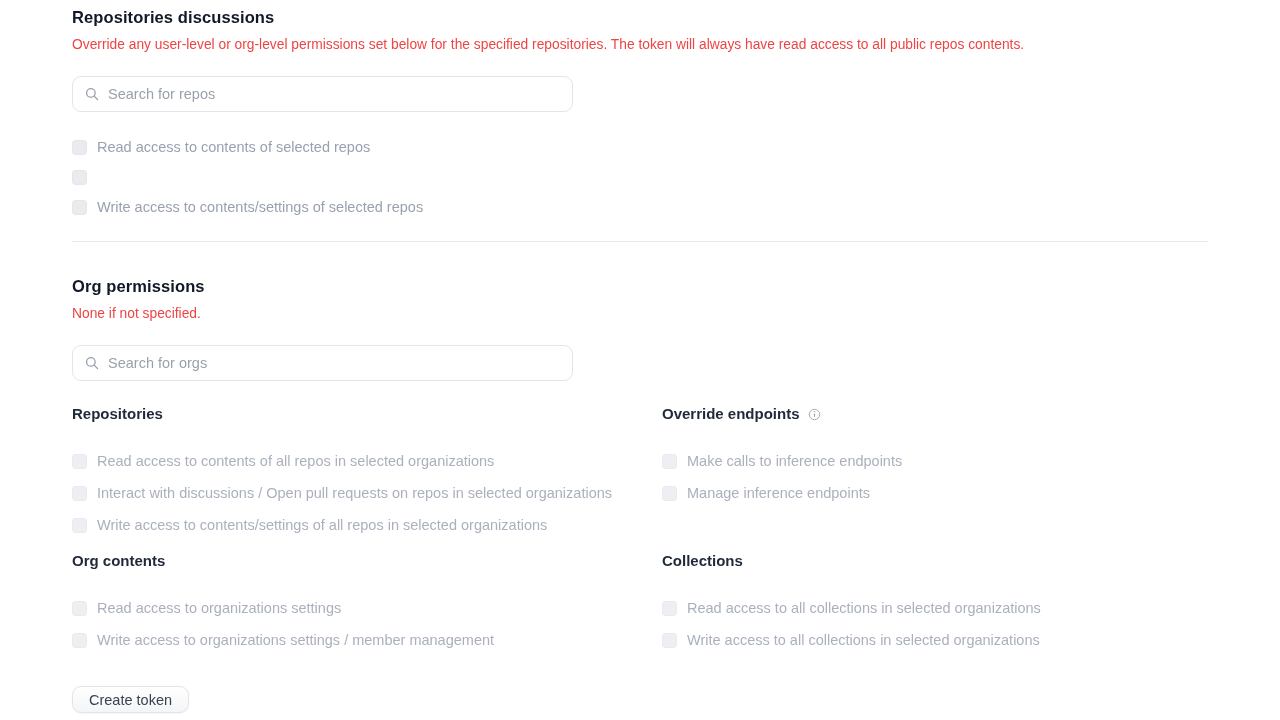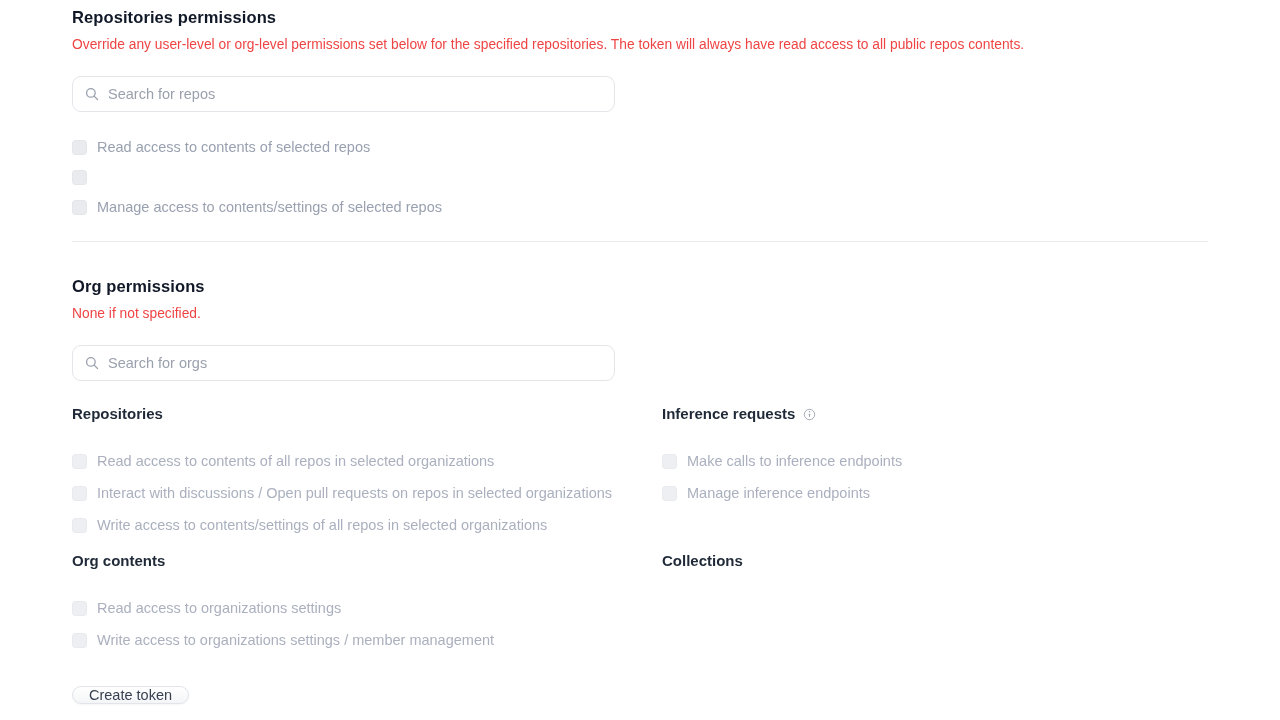--- a/index.html
+++ b/index.html
@@ -17,21 +17,21 @@
     font-size: 16.5px; font-weight: 700; color: #111827;
     line-height: 22px; letter-spacing: 0.1px;
   }
   .section-desc {
     margin: 8px 0 0 0;
     font-size: 13.8px; color: #ef4444; line-height: 18px;
   }
 
   .search-box {
     margin-top: 22px;
-    width: 543px; height: 36px;
+    width: 501px; height: 36px;
     border: 1px solid #e3e5e9; border-radius: 9px;
     display: flex; align-items: center; gap: 9px;
     padding: 0 12px; background: #ffffff;
   }
   .search-box svg { flex: none; display: block; }
   .search-box input {
     border: none; outline: none; flex: 1;
     font-family: "Liberation Sans", sans-serif;
     font-size: 14.5px; color: #374151; background: transparent; padding: 0;
   }
@@ -68,59 +68,59 @@
     display: flex; align-items: center; gap: 8px;
   }
   .perm-group .check-list { }
   .perm-group .check-row { height: 32px; }
   .perm-group .checkbox { background: #edeff2; }
   .perm-group .check-label { color: #aab0be; }
 
   .create-btn {
     margin-top: 30px;
     display: inline-flex; align-items: center; justify-content: center;
-    height: 18px; padding: 4px 16px;
+    height: 27px; padding: 4px 16px;
     font-family: "Liberation Sans", sans-serif;
     font-size: 14.5px; color: #374151;
     background: linear-gradient(to bottom, #ffffff, #f4f5f7);
     border: 1px solid #e2e4e9; border-radius: 9px;
     box-shadow: 0 1px 2px rgba(0,0,0,0.04);
     cursor: pointer;
     text-align: center;
   }
 </style>
 </head>
 <body>
 
 <div class="page">
 
   
   <section>
-    <h2 class="section-title">Repositories permissions</h2>
+    <h2 class="section-title">Repositories discussions</h2>
     <p class="section-desc">Override any user-level or org-level permissions set below for the specified repositories. The token will always have read access to all public repos contents.</p>
 
     <div class="search-box">
       <svg width="14" height="14" viewBox="0 0 15 15">
         <circle cx="6.3" cy="6.3" r="4.6" fill="none" stroke="#9aa1ad" stroke-width="1.4"></circle>
         <line x1="9.8" y1="9.8" x2="13.4" y2="13.4" stroke="#9aa1ad" stroke-width="1.4" stroke-linecap="round"></line>
       </svg>
       <input type="text" placeholder="Search for repos" style="">
     </div>
 
     <div class="check-list">
       <label class="check-row">
         <span class="checkbox"></span>
         <span class="check-label">Read access to contents of selected repos</span>
       </label>
       <label class="check-row">
         <span class="checkbox"></span>
       </label>
       <label class="check-row">
         <span class="checkbox"></span>
-        <span class="check-label">Manage access to contents/settings of selected repos</span>
+        <span class="check-label">Write access to contents/settings of selected repos</span>
       </label>
     </div>
   </section>
 
   <hr class="divider">
 
   
   <section class="org-section">
     <h2 class="section-title">Org permissions</h2>
     <p class="section-desc">None if not specified.</p>
@@ -150,21 +150,21 @@
           </label>
           <label class="check-row">
             <span class="checkbox"></span>
             <span class="check-label">Write access to contents/settings of all repos in selected organizations</span>
           </label>
         </div>
       </div>
 
       <div class="perm-group">
         <h3 class="group-title">
-          <span>Inference requests</span>
+          <span>Override endpoints</span>
           <svg width="13" height="13" viewBox="0 0 16 16">
             <circle cx="8" cy="8" r="6.4" fill="none" stroke="#9ca3af" stroke-width="1.1"></circle>
             <rect x="7.35" y="7" width="1.3" height="4.2" rx="0.6" fill="#9ca3af"></rect>
             <circle cx="8" cy="4.7" r="0.95" fill="#9ca3af"></circle>
           </svg>
         </h3>
         <div class="check-list">
           <label class="check-row">
             <span class="checkbox"></span>
             <span class="check-label">Make calls to inference endpoints</span>
@@ -189,20 +189,30 @@
             <span class="checkbox"></span>
             <span class="check-label">Write access to organizations settings / member management</span>
           </label>
         </div>
       </div>
 
       <div class="perm-group">
         <h3 class="group-title">
           <span>Collections</span>
         </h3>
+        <div class="check-list">
+          <label class="check-row">
+            <span class="checkbox"></span>
+            <span class="check-label">Read access to all collections in selected organizations</span>
+          </label>
+          <label class="check-row">
+            <span class="checkbox"></span>
+            <span class="check-label">Write access to all collections in selected organizations</span>
+          </label>
+        </div>
       </div>
 
     </div>
   </section>
 
   <button class="create-btn">Create token</button>
 
 </div>
 
 </body></html>

